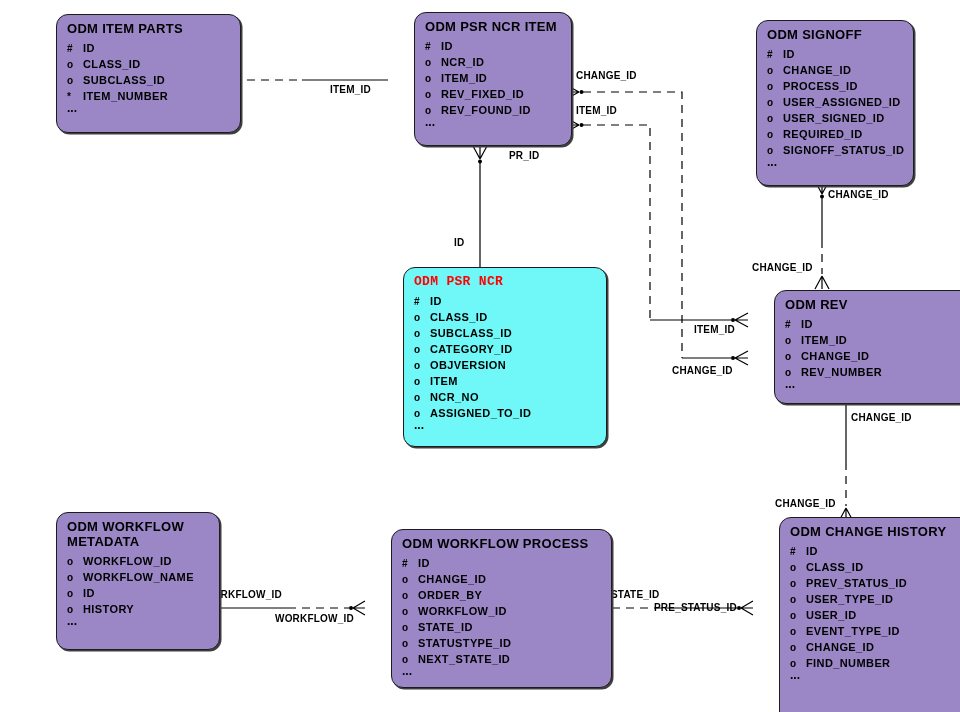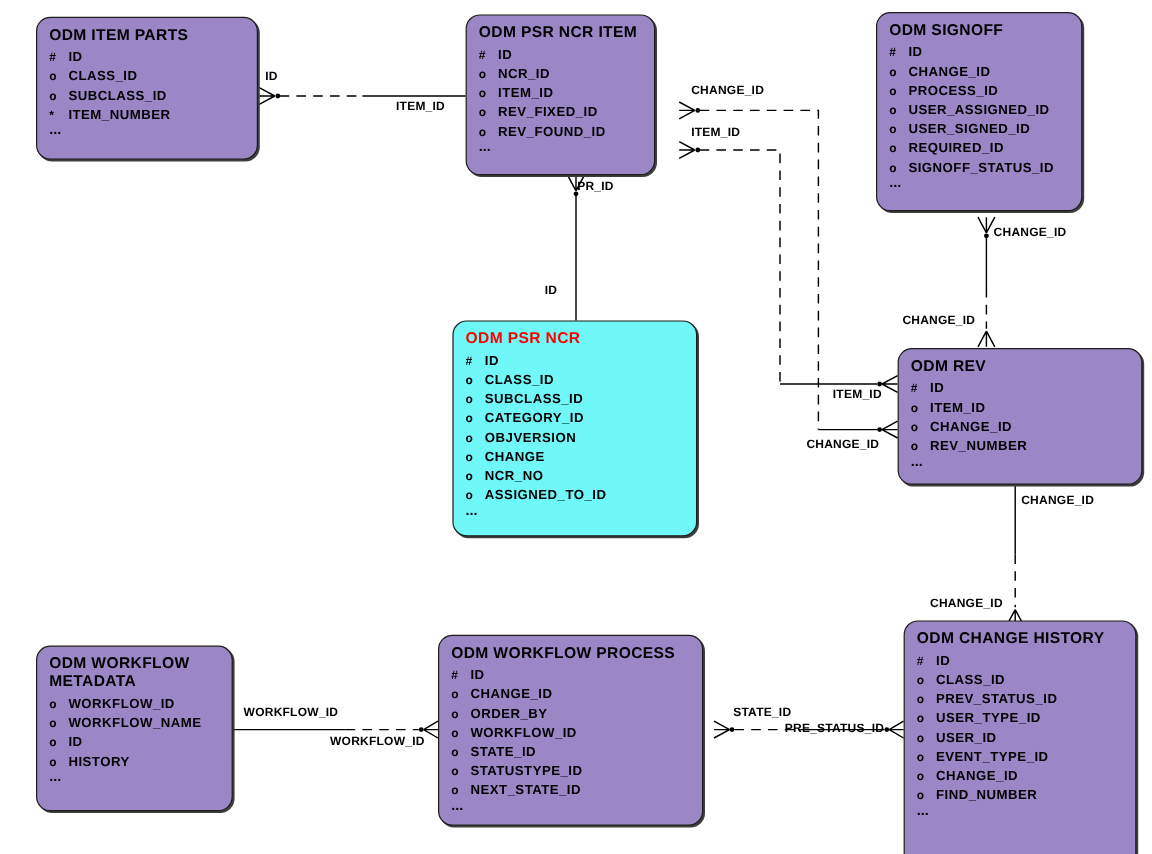--- a/index.html
+++ b/index.html
@@ -1,24 +1,24 @@
 <!DOCTYPE html>
 <html style="--entity-fill: #9b87c6; --highlight-fill: #70f8f8; --highlight-title: #ff0000;"><head>
 <meta charset="utf-8">
 <style>
   html,body{margin:0;padding:0;background:#ffffff;}
   #canvas{position:relative;width:960px;height:712px;background:#ffffff;
     font-family:"Liberation Sans",sans-serif;overflow:hidden;}
   .entity{position:absolute;background:var(--entity-fill,#9b87c6);
     border:1.5px solid #1c1c1c;border-radius:12px;
     box-shadow:1.5px 1.5px 0 #3f3f3f;
-    padding:6px 8px 2px 10px;box-sizing:border-box;color:#000;}
+    padding:6px 8px 2px 10px;box-sizing:border-box;color:#000;margin-left:26px;}
   .entity.highlight{background:var(--highlight-fill,#70f8f8);}
   .etitle{font-size:13px;font-weight:bold;letter-spacing:.3px;line-height:15px;margin-bottom:4px;}
-  .entity.highlight .etitle{color:var(--highlight-title,#ff0000);}
+  .entity.highlight .etitle{color:var(--highlight-title,#ff0000);font-family:Liberation Mono, monospace;}
   .attr{display:flex;align-items:center;height:16px;font-size:11px;font-weight:bold;letter-spacing:.4px;}
   .pfx{width:16px;flex:none;font-size:10px;}
   .more{font-size:12px;font-weight:bold;height:12px;line-height:8px;}
   #lines{position:absolute;left:0;top:0;pointer-events:none;}
   #lines path{stroke:#000;stroke-width:1.2;fill:none;}
   #lines path.dash{stroke-dasharray:8 6;}
   #lines circle{fill:#000;stroke:none;}
   .clabel{position:absolute;font-size:10px;font-weight:bold;letter-spacing:.2px;color:#000;white-space:nowrap;}
 </style>
 </head>
@@ -79,21 +79,21 @@
       <path d="M665,608 H737"></path>
       <circle cx="739" cy="608" r="2"></circle>
       <path d="M741,608 L753,601 M741,608 L753,608 M741,608 L753,615"></path>
     </g>
   </svg>
 
   <div class="clabel" style="left:221px;top:59px">ID</div>
   <div class="clabel" style="left:330px;top:84px">ITEM_ID</div>
   <div class="clabel" style="left:576px;top:70px">CHANGE_ID</div>
   <div class="clabel" style="left:576px;top:105px">ITEM_ID</div>
-  <div class="clabel" style="left:481px;top:150px">PR_ID</div>
+  <div class="clabel" style="left:509px;top:150px">PR_ID</div>
   <div class="clabel" style="left:454px;top:237px">ID</div>
   <div class="clabel" style="left:828px;top:189px">CHANGE_ID</div>
   <div class="clabel" style="left:752px;top:262px">CHANGE_ID</div>
   <div class="clabel" style="left:694px;top:324px">ITEM_ID</div>
   <div class="clabel" style="left:672px;top:365px">CHANGE_ID</div>
   <div class="clabel" style="left:851px;top:412px">CHANGE_ID</div>
   <div class="clabel" style="left:775px;top:498px">CHANGE_ID</div>
   <div class="clabel" style="left:203px;top:589px">WORKFLOW_ID</div>
   <div class="clabel" style="left:275px;top:613px">WORKFLOW_ID</div>
   <div class="clabel" style="left:611px;top:589px">STATE_ID</div>
@@ -138,21 +138,21 @@
         <span class="pfx">o</span>
         <span>REV_FIXED_ID</span>
       </div>
     <div class="attr">
         <span class="pfx">o</span>
         <span>REV_FOUND_ID</span>
       </div>
     <div class="more">...</div>
   </div>
 
-  <div class="entity" style="left:730px;top:10px;width:172px;height:166px">
+  <div class="entity" style="left:730px;top:20px;width:158px;height:166px">
     <div class="etitle">ODM SIGNOFF</div>
     <div class="attr">
         <span class="pfx">#</span>
         <span>ID</span>
       </div>
     <div class="attr">
         <span class="pfx">o</span>
         <span>CHANGE_ID</span>
       </div>
     <div class="attr">
@@ -195,21 +195,21 @@
     <div class="attr">
         <span class="pfx">o</span>
         <span>CATEGORY_ID</span>
       </div>
     <div class="attr">
         <span class="pfx">o</span>
         <span>OBJVERSION</span>
       </div>
     <div class="attr">
         <span class="pfx">o</span>
-        <span>CHANGE</span>
+        <span>ITEM</span>
       </div>
     <div class="attr">
         <span class="pfx">o</span>
         <span>NCR_NO</span>
       </div>
     <div class="attr">
         <span class="pfx">o</span>
         <span>ASSIGNED_TO_ID</span>
       </div>
     <div class="more">...</div>
@@ -229,21 +229,21 @@
         <span class="pfx">o</span>
         <span>CHANGE_ID</span>
       </div>
     <div class="attr">
         <span class="pfx">o</span>
         <span>REV_NUMBER</span>
       </div>
     <div class="more">...</div>
   </div>
 
-  <div class="entity" style="left:30px;top:538px;width:164px;height:138px">
+  <div class="entity" style="left:30px;top:512px;width:164px;height:138px">
     <div class="etitle">ODM WORKFLOW METADATA</div>
     <div class="attr">
         <span class="pfx">o</span>
         <span>WORKFLOW_ID</span>
       </div>
     <div class="attr">
         <span class="pfx">o</span>
         <span>WORKFLOW_NAME</span>
       </div>
     <div class="attr">

